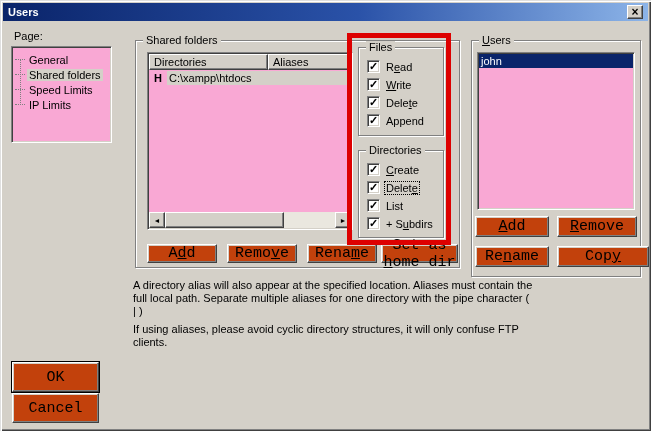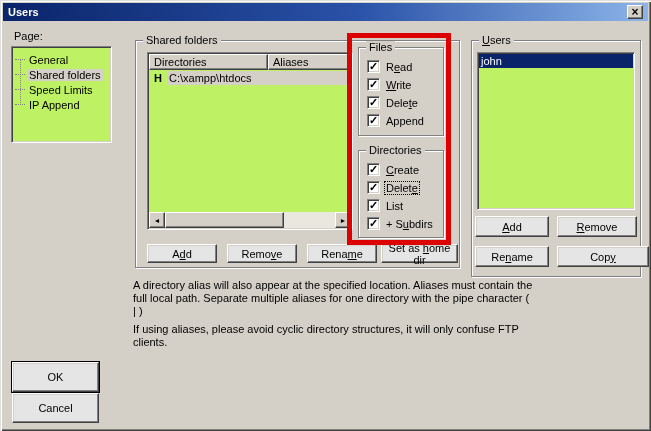--- a/index.html
+++ b/index.html
@@ -24,35 +24,35 @@
     box-shadow: inset -1px -1px 0 #808080, inset 1px 1px 0 #d4d0c8;
     display:flex; align-items:center; justify-content:center;
     font-size:12px; font-weight:bold; line-height:10px; cursor:default;
   }
 
   .raised{
     background:#d4d0c8; border:1px solid; border-color:#fff #404040 #404040 #fff;
     box-shadow: inset -1px -1px 0 #808080, inset 1px 1px 0 #d4d0c8;
   }
   .sunken{
-    background:#bef264; border:1px solid; border-color:#808080 #fff #fff #808080;
+    background:#f9a8d4; border:1px solid; border-color:#808080 #fff #fff #808080;
     box-shadow: inset 1px 1px 0 #404040, inset -1px -1px 0 #d4d0c8;
   }
   .group{
     position:absolute; border:1px solid #808080;
     box-shadow: inset 1px 1px 0 #ffffff, 1px 1px 0 #ffffff;
   }
   .group-label{
     position:absolute; top:-7px; left:7px; background:#d4d0c8; padding:0 3px; white-space:nowrap;
   }
 
   .btn{
-    position:absolute; background:#e5e5e5; border:1px solid; border-color:#fff #404040 #404040 #fff;
+    position:absolute; background:#c2410c; border:1px solid; border-color:#fff #404040 #404040 #fff;
     box-shadow: inset -1px -1px 0 #808080, inset 1px 1px 0 #d4d0c8;
-    font-family:Liberation Sans, sans-serif; font-size:11px;
+    font-family:Liberation Mono, monospace; font-size:15px;
     display:flex; align-items:center; justify-content:center; cursor:default;
   }
   .btn.default{ box-shadow: 0 0 0 1px #000, inset -1px -1px 0 #808080, inset 1px 1px 0 #d4d0c8; }
 
   .page-label{ position:absolute; left:14px; top:30px; }
   .tree{ position:absolute; left:11px; top:46px; width:101px; height:97px; padding-top:5px; }
   .tree::before{ content:''; position:absolute; left:8px; top:12px; height:46px; border-left:1px dotted #808080; }
   .tree-row{ position:relative; height:15px; display:flex; align-items:center; padding-left:3px; }
   .tree-stub{ width:10px; border-top:1px dotted #808080; margin-right:2px; }
   .tree-label{ padding:0 2px; white-space:nowrap; }
@@ -119,21 +119,21 @@
     <div class="tree-row">
       <span class="tree-stub"></span>
       <span class="tree-label selected">Shared folders</span>
     </div>
     <div class="tree-row">
       <span class="tree-stub"></span>
       <span class="tree-label">Speed Limits</span>
     </div>
     <div class="tree-row">
       <span class="tree-stub"></span>
-      <span class="tree-label">IP Append</span>
+      <span class="tree-label">IP Limits</span>
     </div>
   </div>
 
   <div class="group" style="left:135px; top:40px; width:325px; height:228px;">
     <span class="group-label">Shared folders</span>
   </div>
 
   <div class="dirlist sunken">
     <div class="lv-header">
       <div class="lv-col" style="width:119px;">Directories</div>

